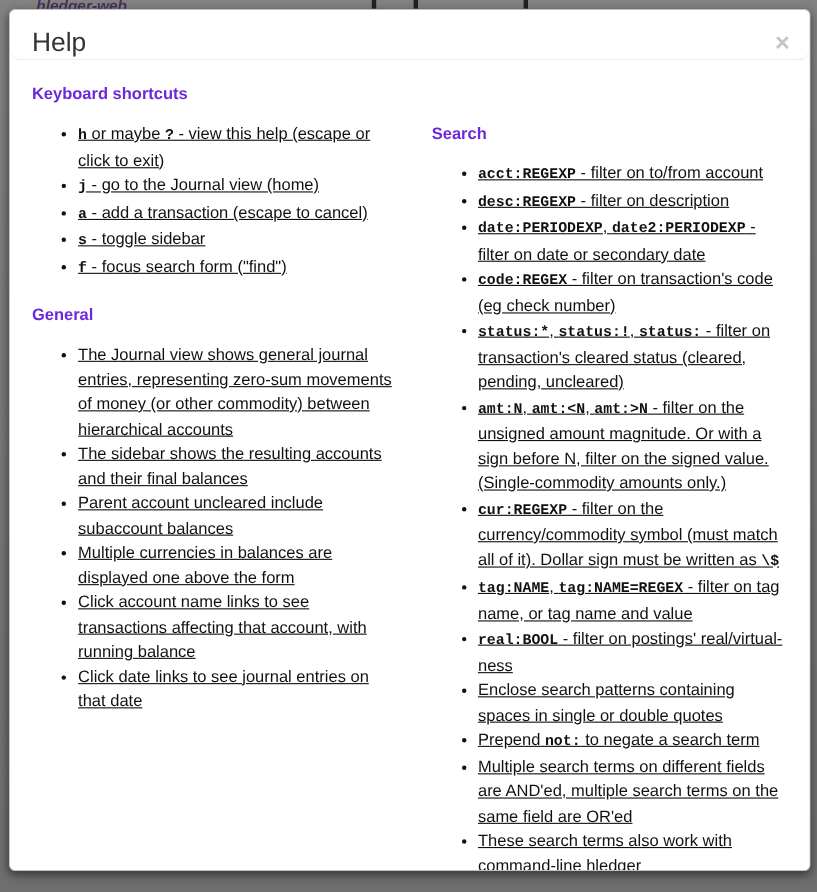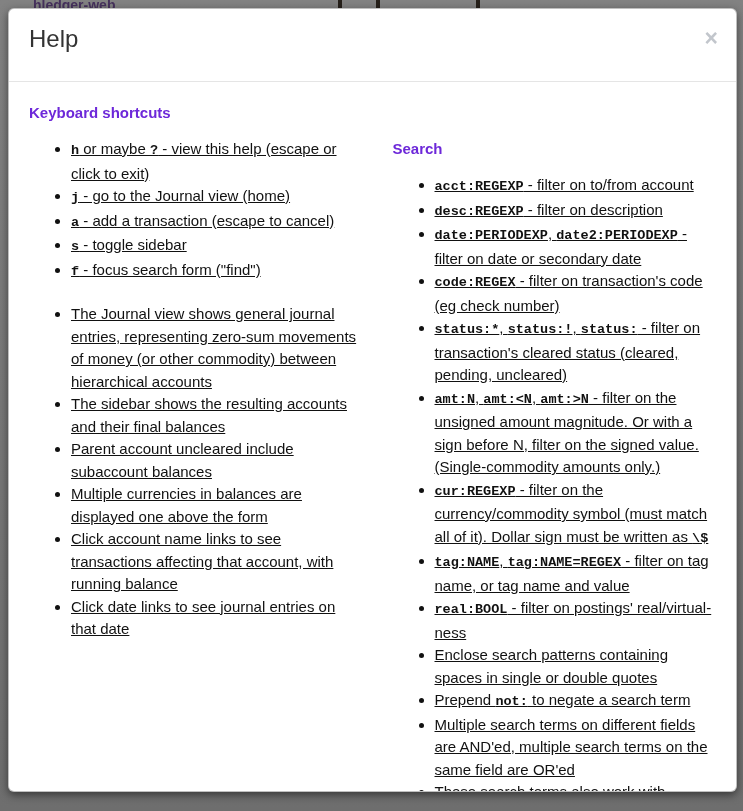--- a/index.html
+++ b/index.html
@@ -10,20 +10,21 @@
     position: relative;
     color: #222;
   }
 
   
   .bg-strip {
     position: absolute;
     top: 0; left: 0;
     width: 743px; height: 8px;
     overflow: hidden;
+    font-style: italic;
   }
   .bg-brand {
     position: absolute;
     left: 33px; top: -3px;
     font-size: 14px;
     font-weight: bold;
     color: #46315c;
     text-decoration: none;
   }
   .bg-frag {
@@ -42,22 +43,23 @@
     left: 8px; top: 8px;
     width: 729px; height: 784px;
     background: #ffffff;
     border: 1px solid rgba(0,0,0,0.25);
     border-radius: 6px;
     box-shadow: 0 3px 9px rgba(0,0,0,0.5);
     overflow: hidden;
   }
   .modal-header {
     position: relative;
-    padding: 15px 20px 27px 20px;
+    padding: 15px 20px 0 20px;
     border-bottom: 1px solid #e5e5e5;
+    border-radius: 11px;
   }
   .modal-title {
     font-size: 24px;
     font-weight: 500;
     line-height: 30px;
     color: #333;
   }
   .close-btn {
     position: absolute;
     right: 18px; top: 20px;
@@ -124,20 +126,21 @@
   <div class="modal-body">
     <div class="help-col col-left" id="col-left">
         <p class="section-heading">Keyboard shortcuts</p>
         <ul>
           <li><code>h</code> or maybe <code>?</code> - view this help (escape or click to exit)</li>
           <li><code>j</code> - go to the Journal view (home)</li>
           <li><code>a</code> - add a transaction (escape to cancel)</li>
           <li><code>s</code> - toggle sidebar</li>
           <li><code>f</code> - focus search form ("find")</li>
         </ul>
+        <p class="section-heading">General</p>
         <ul>
           <li>The Journal view shows general journal entries, representing zero-sum movements of money (or other commodity) between hierarchical accounts</li>
           <li>The sidebar shows the resulting accounts and their final balances</li>
           <li>Parent account uncleared include subaccount balances</li>
           <li>Multiple currencies in balances are displayed one above the form</li>
           <li>Click account name links to see transactions affecting that account, with running balance</li>
           <li>Click date links to see journal entries on that date</li>
         </ul>
       </div>
     <div class="help-col col-right" id="col-right">

